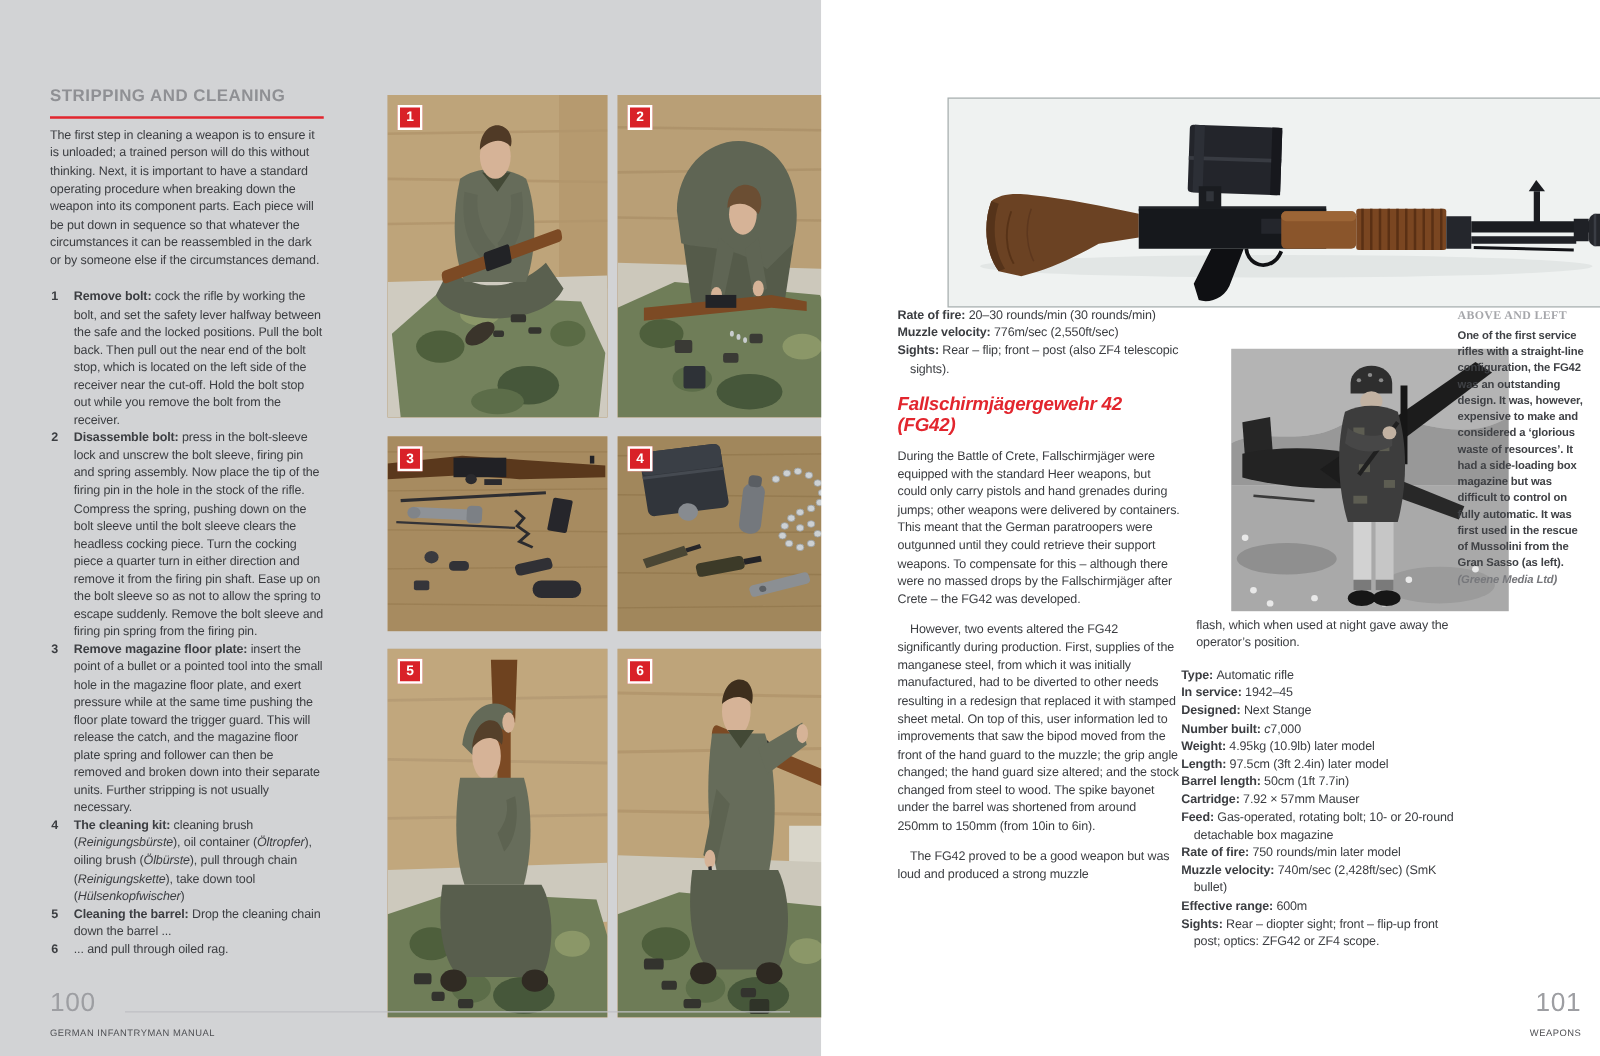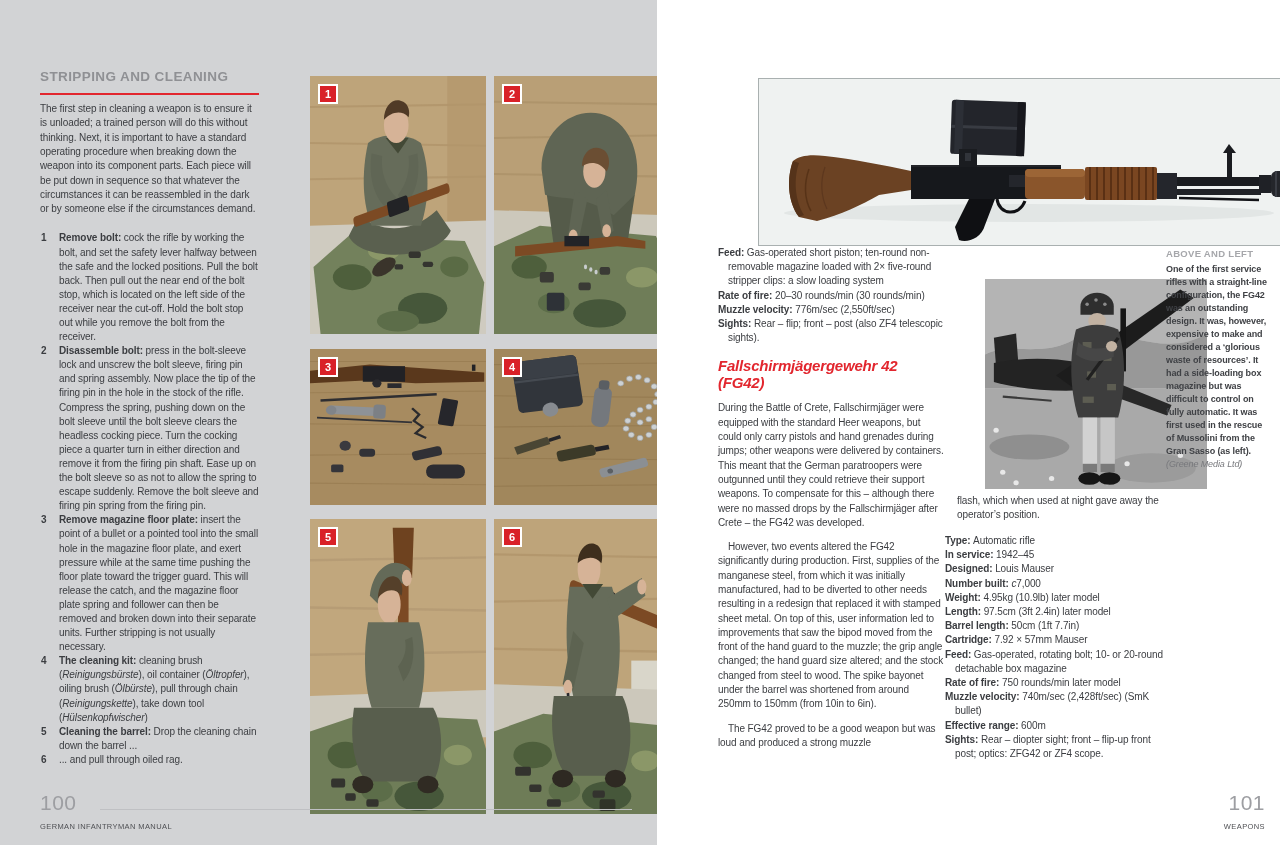--- a/index.html
+++ b/index.html
@@ -12,21 +12,21 @@
   
   .ltext{position:absolute;left:40px;top:60px;width:219px;}
   .title{font-size:13.5px;font-weight:700;color:#8f9094;letter-spacing:.4px;}
   .title-rule{margin-top:5px;height:2px;background:#e2262e;}
   .intro{margin-top:7px;font-size:10px;line-height:14.3px;color:#3b3d41;letter-spacing:-.1px;}
   .steps{margin-top:15px;}
   .step{position:relative;padding-left:19px;font-size:10px;line-height:14.1px;color:#3b3d41;letter-spacing:-.1px;}
   .step-num{position:absolute;left:1px;top:0;font-weight:700;}
   .seg-b{font-weight:700;}
   .seg-i{font-style:italic;}
-  .seg-m{font-weight:400;color:#77787c;}
+  .seg-m{font-weight:700;color:#77787c;}
 
   
   .photo{position:absolute;overflow:hidden;background:#b9a078;}
   .photo svg{display:block;width:100%;height:100%;}
   .badge{position:absolute;top:8px;left:8px;width:16px;height:16px;background:#d92128;border:2px solid #ffffff;color:#fff;
          font-size:11px;font-weight:700;display:flex;align-items:center;justify-content:center;line-height:1;}
   #ph1{left:270px;top:60px;width:176px;height:258px;}
   #ph2{left:454px;top:60px;width:176px;height:258px;}
   #ph3{left:270px;top:333px;width:176px;height:156px;}
   #ph4{left:454px;top:333px;width:176px;height:156px;}
@@ -47,21 +47,21 @@
   .rifle-frame svg{display:block;width:100%;height:100%;}
   .colA{position:absolute;left:61px;top:246px;width:226px;}
   .colB-photo{left:288px;top:263px;width:222px;height:210px;background:#bdbdbd;}
   .colB-cont{position:absolute;left:300px;top:484px;width:222px;font-size:10px;line-height:14.3px;color:#3b3d41;letter-spacing:-.1px;}
   .colB-specs{position:absolute;left:288px;top:534px;width:222px;}
   .colC{position:absolute;left:509px;top:248px;width:102px;}
   .spec-line{font-size:10px;line-height:14.2px;color:#3b3d41;letter-spacing:-.1px;padding-left:10px;text-indent:-10px;}
   .fg-heading{margin:12px 0 6px;font-size:15px;line-height:17px;font-style:italic;font-weight:700;color:#e2262e;white-space:pre-line;letter-spacing:-.2px;}
   .para{font-size:10px;line-height:14.3px;color:#3b3d41;letter-spacing:-.1px;}
   .para.ind{text-indent:10px;}
-  .kicker{font-size:9.5px;font-weight:700;color:#a6a7ab;letter-spacing:.3px;}
+  .kicker{font-size:9.5px;font-weight:700;color:#a6a7ab;letter-spacing:.3px;font-family:Liberation Serif, serif;}
   .caption-body{margin-top:4px;font-size:9px;line-height:13px;color:#3f4145;letter-spacing:-.1px;}
 </style>
 </head>
 <body>
 
 <div class="spread">
 
   <section class="page page-left">
     <div class="ltext">
       <h1 class="title">STRIPPING AND CLEANING</h1>
@@ -383,21 +383,20 @@
             <line x1="523" y1="92" x2="523" y2="118"></line>
             <line x1="529" y1="92" x2="529" y2="118"></line>
             <line x1="535" y1="92" x2="535" y2="118"></line>
           </g>
         <rect x="536" y="99" width="8" height="12" fill="#17181c"></rect>
       </svg>
     </figure>
 
     <div class="colA">
       <div>
-        <div class="spec-line"><span class="seg-b">Feed: </span><span>Gas-operated short piston; ten-round non-removable magazine loaded with 2× five-round stripper clips: a slow loading system</span></div>
         <div class="spec-line"><span class="seg-b">Rate of fire: </span><span>20–30 rounds/min (30 rounds/min)</span></div>
         <div class="spec-line"><span class="seg-b">Muzzle velocity: </span><span>776m/sec (2,550ft/sec)</span></div>
         <div class="spec-line"><span class="seg-b">Sights: </span><span>Rear – flip; front – post (also ZF4 telescopic sights).</span></div>
       </div>
       <h2 class="fg-heading">Fallschirmjägergewehr 42
 (FG42)</h2>
       <p class="para">During the Battle of Crete, Fallschirmjäger were equipped with the standard Heer weapons, but could only carry pistols and hand grenades during jumps; other weapons were delivered by containers. This meant that the German paratroopers were outgunned until they could retrieve their support weapons. To compensate for this – although there were no massed drops by the Fallschirmjäger after Crete – the FG42 was developed.</p>
       <p class="para ind">However, two events altered the FG42 significantly during production. First, supplies of the manganese steel, from which it was initially manufactured, had to be diverted to other needs resulting in a redesign that replaced it with stamped sheet metal. On top of this, user information led to improvements that saw the bipod moved from the front of the hand guard to the muzzle; the grip angle changed; the hand guard size altered; and the stock changed from steel to wood. The spike bayonet under the barrel was shortened from around 250mm to 150mm (from 10in to 6in).</p>
       <p class="para ind">The FG42 proved to be a good weapon but was loud and produced a strong muzzle</p>
     </div>
@@ -450,21 +449,21 @@
         <ellipse cx="47" cy="95" rx="5" ry="3" fill="#161616"></ellipse>
           <ellipse cx="56" cy="95" rx="5" ry="3" fill="#161616"></ellipse>
       </svg>
     </figure>
 
     <p class="colB-cont">flash, which when used at night gave away the operator’s position.</p>
 
     <div class="colB-specs">
       <div class="spec-line"><span class="seg-b">Type: </span><span>Automatic rifle</span></div>
       <div class="spec-line"><span class="seg-b">In service: </span><span>1942–45</span></div>
-      <div class="spec-line"><span class="seg-b">Designed: </span><span>Louis Mauser</span></div>
+      <div class="spec-line"><span class="seg-b">Designed: </span><span>Next Stange</span></div>
       <div class="spec-line"><span class="seg-b">Number built: </span><span class="seg-i">c</span><span>7,000</span></div>
       <div class="spec-line"><span class="seg-b">Weight: </span><span>4.95kg (10.9lb) later model</span></div>
       <div class="spec-line"><span class="seg-b">Length: </span><span>97.5cm (3ft 2.4in) later model</span></div>
       <div class="spec-line"><span class="seg-b">Barrel length: </span><span>50cm (1ft 7.7in)</span></div>
       <div class="spec-line"><span class="seg-b">Cartridge: </span><span>7.92 × 57mm Mauser</span></div>
       <div class="spec-line"><span class="seg-b">Feed: </span><span>Gas-operated, rotating bolt; 10- or 20-round detachable box magazine</span></div>
       <div class="spec-line"><span class="seg-b">Rate of fire: </span><span>750 rounds/min later model</span></div>
       <div class="spec-line"><span class="seg-b">Muzzle velocity: </span><span>740m/sec (2,428ft/sec) (SmK bullet)</span></div>
       <div class="spec-line"><span class="seg-b">Effective range: </span><span>600m</span></div>
       <div class="spec-line"><span class="seg-b">Sights: </span><span>Rear – diopter sight; front – flip-up front post; optics: ZFG42 or ZF4 scope.</span></div>

